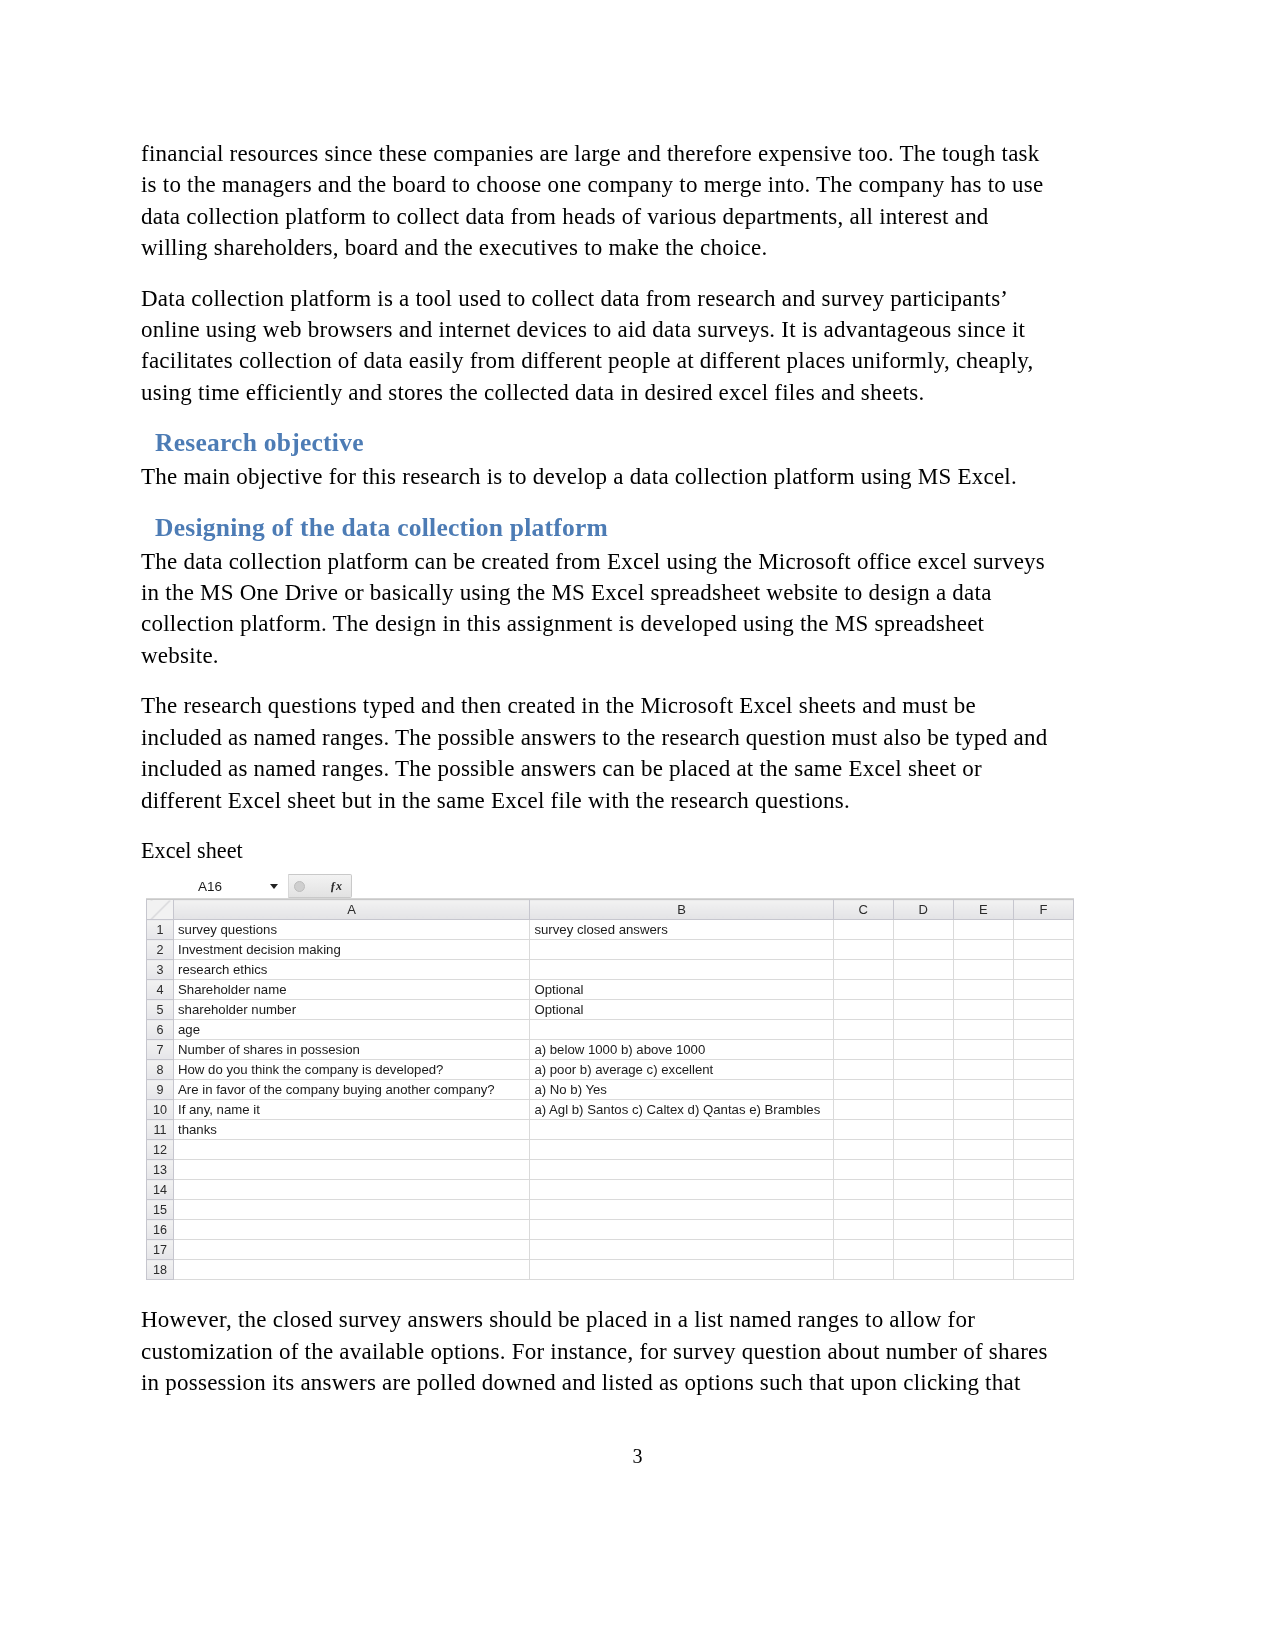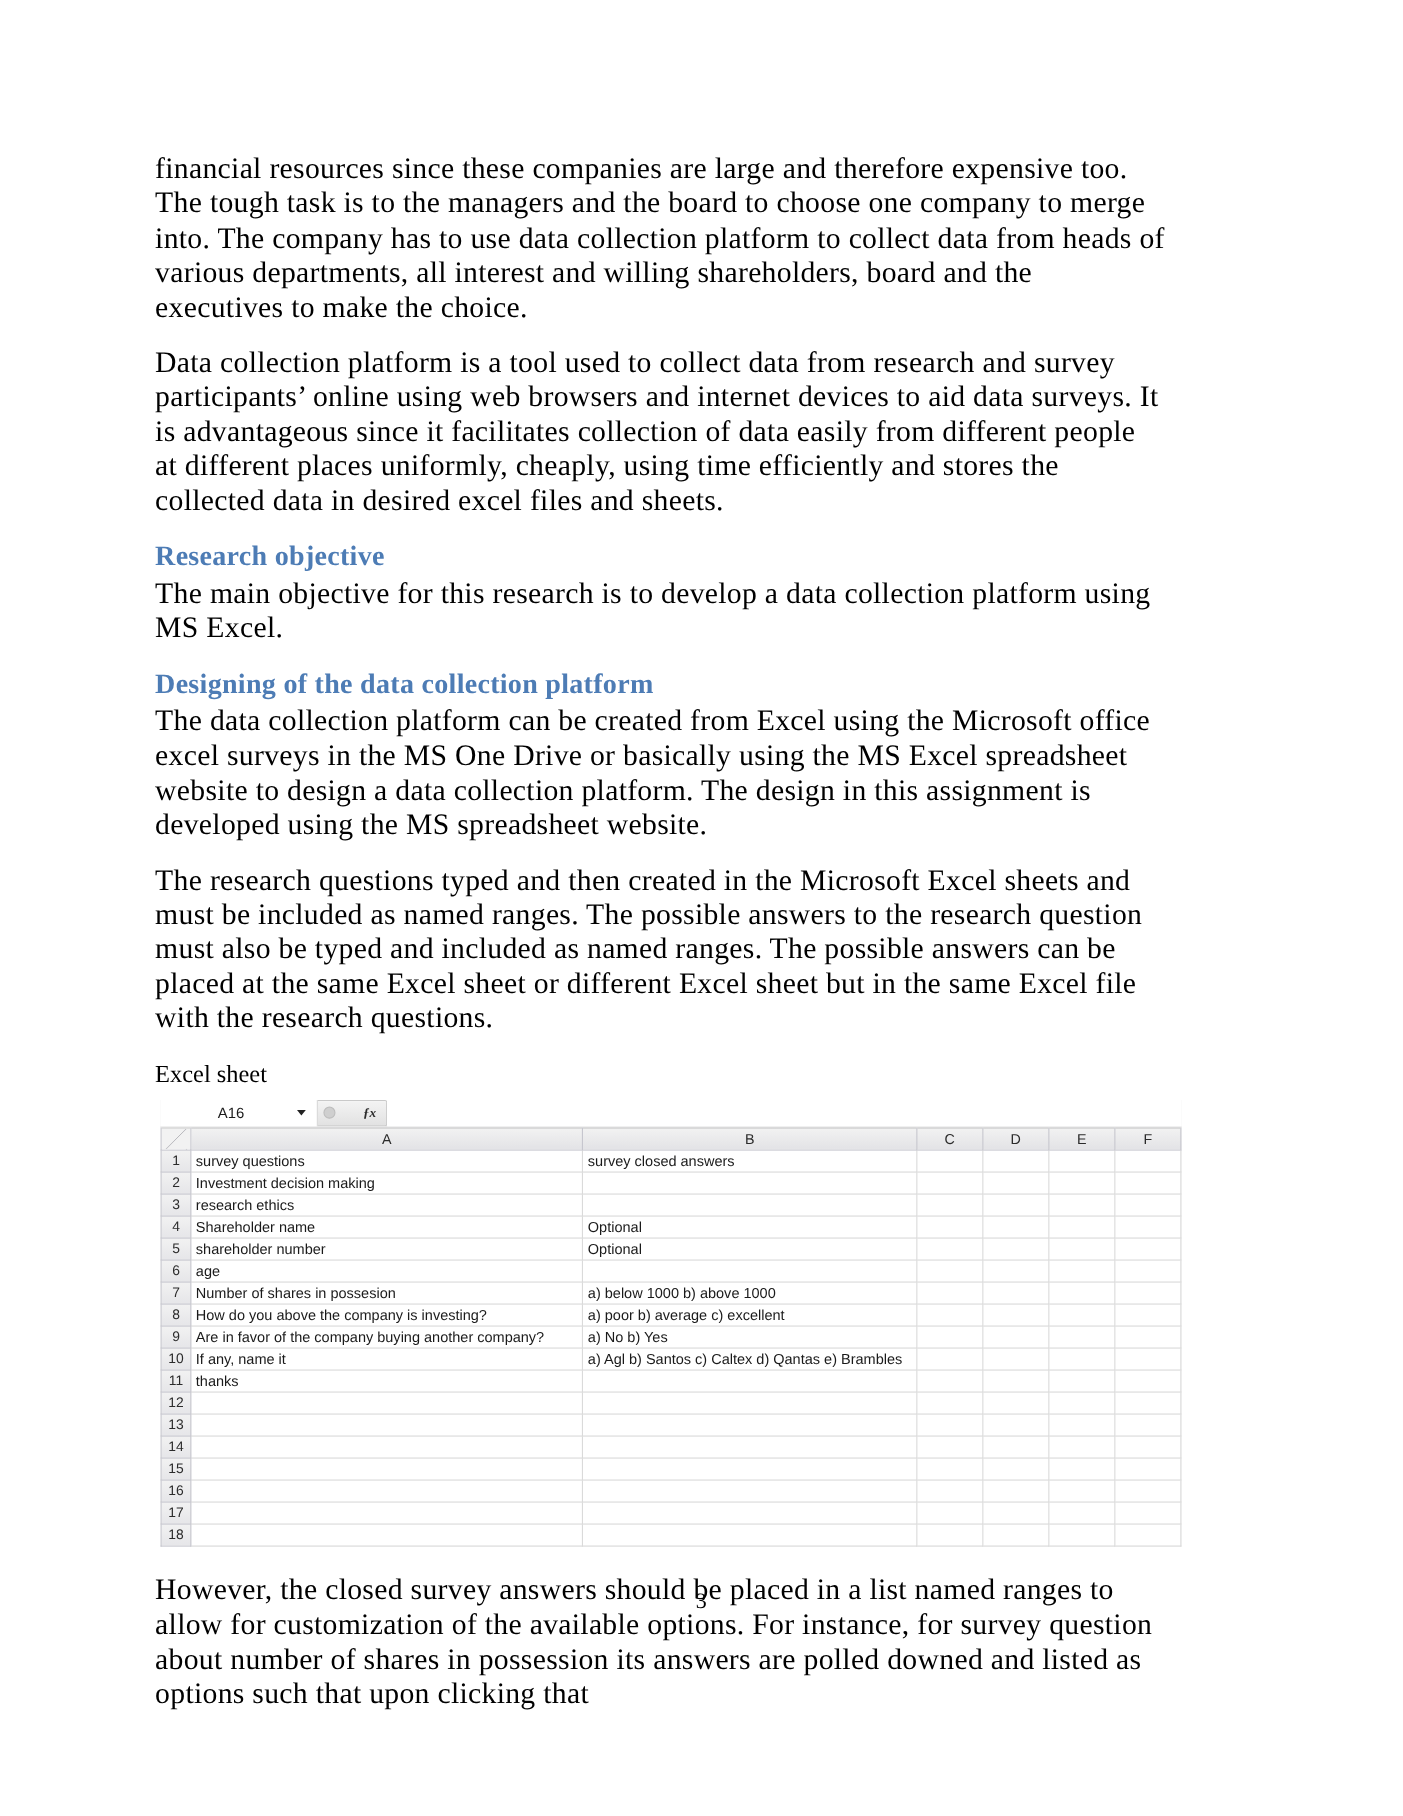--- a/index.html
+++ b/index.html
@@ -27,34 +27,34 @@
   }
 
   .content {
     position: absolute;
     left: 141px;
     top: 138px;
     width: 918px;
   }
 
   p.body-text {
-    font-size: 27px;
+    font-size: 23px;
     line-height: 31.4px;
     margin: 0 0 19px 0;
     text-align: left;
     color: #000000;
     letter-spacing: 0.01em;
   }
 
   h2.heading {
     font-size: 25.5px;
     line-height: 31px;
     font-weight: bold;
     color: #4d7cb5;
-    margin: 9px 0 3px 0;
+    margin: 9px 0 3px 14px;
     letter-spacing: 0.01em;
   }
 
   p.tight {
     margin: 0 0 19px 0;
   }
 
   p.caption {
     font-size: 22.2px;
     line-height: 31.4px;
@@ -305,21 +305,21 @@
               <td class="rowhdr">7</td>
               <td class="cell">Number of shares in possesion</td>
               <td class="cell">a) below 1000  b) above 1000</td>
               <td class="cell"></td>
               <td class="cell"></td>
               <td class="cell"></td>
               <td class="cell"></td>
             </tr>
             <tr>
               <td class="rowhdr">8</td>
-              <td class="cell">How do you above the company is investing?</td>
+              <td class="cell">How do you think the company is developed?</td>
               <td class="cell">a) poor b) average c) excellent</td>
               <td class="cell"></td>
               <td class="cell"></td>
               <td class="cell"></td>
               <td class="cell"></td>
             </tr>
             <tr>
               <td class="rowhdr">9</td>
               <td class="cell">Are in favor of the company buying another company?</td>
               <td class="cell">a) No   b) Yes</td>

